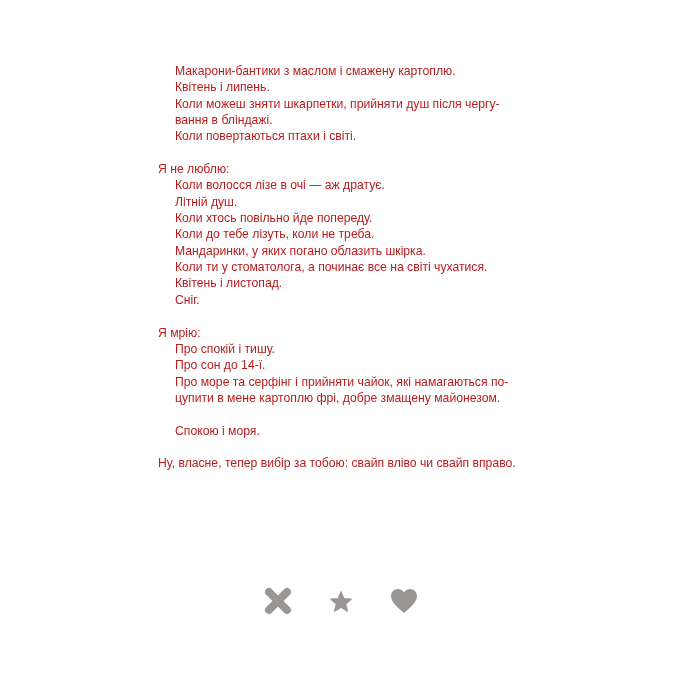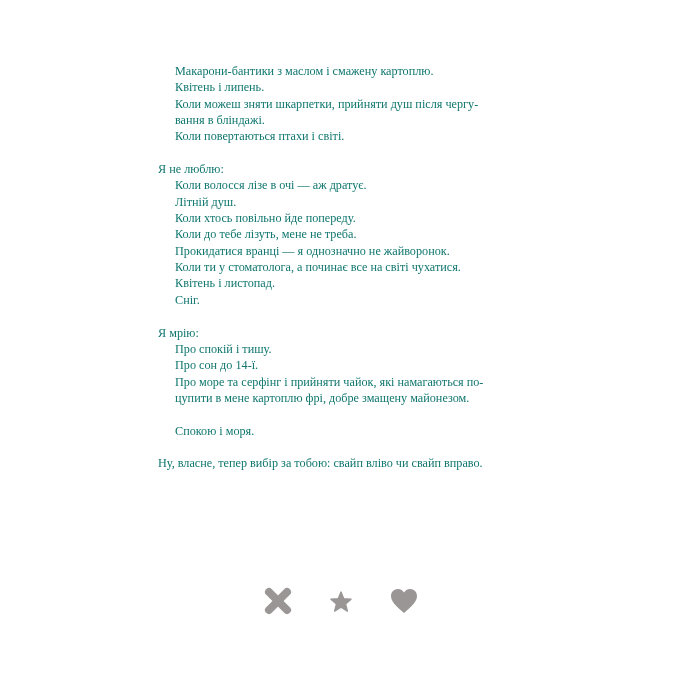--- a/index.html
+++ b/index.html
@@ -1,18 +1,18 @@
 <!DOCTYPE html>
 <html><head>
 <meta charset="utf-8">
 <style>
   html, body { margin:0; padding:0; background:#ffffff; }
   body { width:700px; height:700px; position:relative; overflow:hidden; }
   .page { position:absolute; left:158px; top:63px; width:400px;
-    font-family:Liberation Serif, serif; font-size:12.2px; line-height:16.35px; color:#0f766e; }
+    font-family:Liberation Sans, sans-serif; font-size:12.2px; line-height:16.35px; color:#b91c1c; }
   .line { white-space:nowrap; height:16.35px; }
   .indent { padding-left:17px; }
   .blank { height:16.35px; }
   .actions { position:absolute; top:586px; left:0; width:700px; height:30px; }
   .icon { position:absolute; top:0; }
   .icon svg { display:block; }
 </style>
 </head>
 <body>
 
@@ -21,22 +21,22 @@
   <div class="line indent">Квітень і липень.</div>
   <div class="line indent">Коли можеш зняти шкарпетки, прийняти душ після чергу-</div>
   <div class="line indent">вання в бліндажі.</div>
   <div class="line indent">Коли повертаються птахи і світі.</div>
   <div class="blank"></div>
 
   <div class="line">Я не люблю:</div>
   <div class="line indent">Коли волосся лізе в очі — аж дратує.</div>
   <div class="line indent">Літній душ.</div>
   <div class="line indent">Коли хтось повільно йде попереду.</div>
-  <div class="line indent">Коли до тебе лізуть, мене не треба.</div>
-  <div class="line indent">Прокидатися вранці — я однозначно не жайворонок.</div>
+  <div class="line indent">Коли до тебе лізуть, коли не треба.</div>
+  <div class="line indent">Мандаринки, у яких погано облазить шкірка.</div>
   <div class="line indent">Коли ти у стоматолога, а починає все на світі чухатися.</div>
   <div class="line indent">Квітень і листопад.</div>
   <div class="line indent">Сніг.</div>
   <div class="blank"></div>
 
   <div class="line">Я мрію:</div>
   <div class="line indent">Про спокій і тишу.</div>
   <div class="line indent">Про сон до 14-ї.</div>
   <div class="line indent">Про море та серфінг і прийняти чайок, які намагаються по-</div>
   <div class="line indent">цупити в мене картоплю фрі, добре змащену майонезом.</div>

